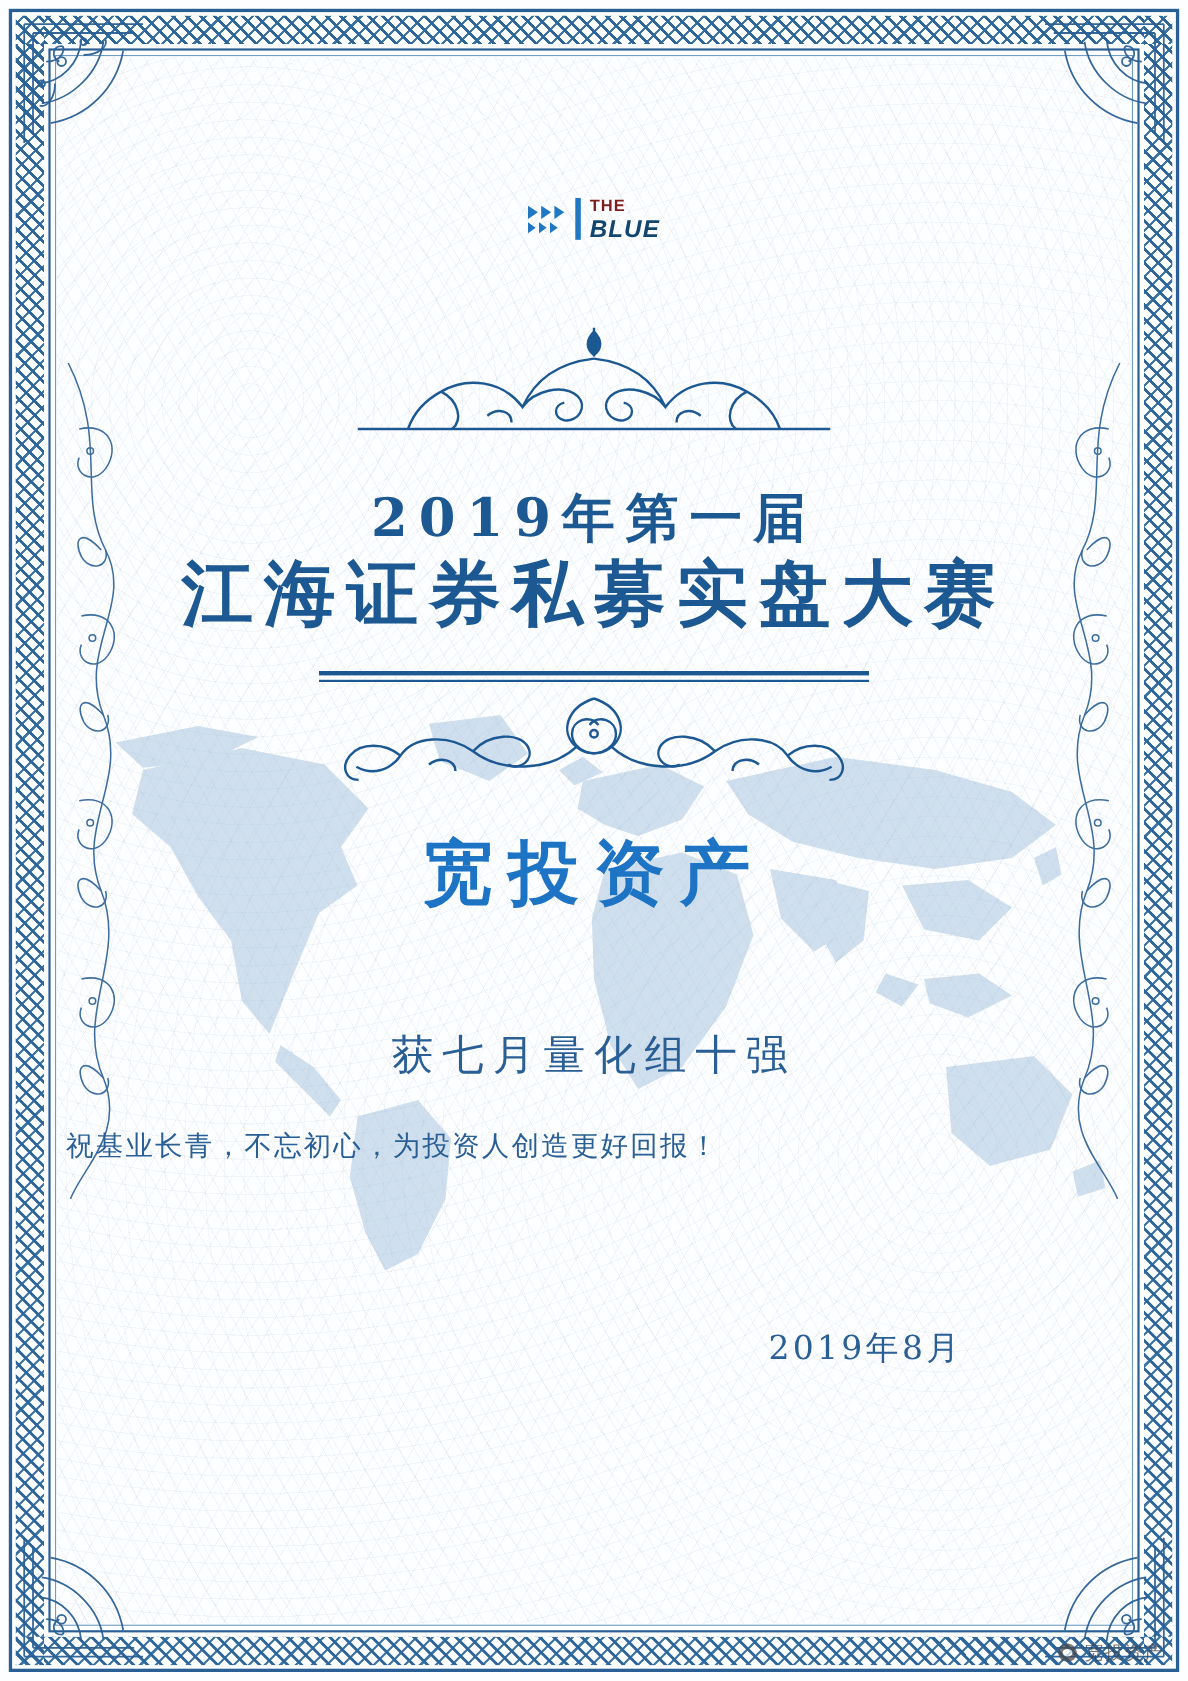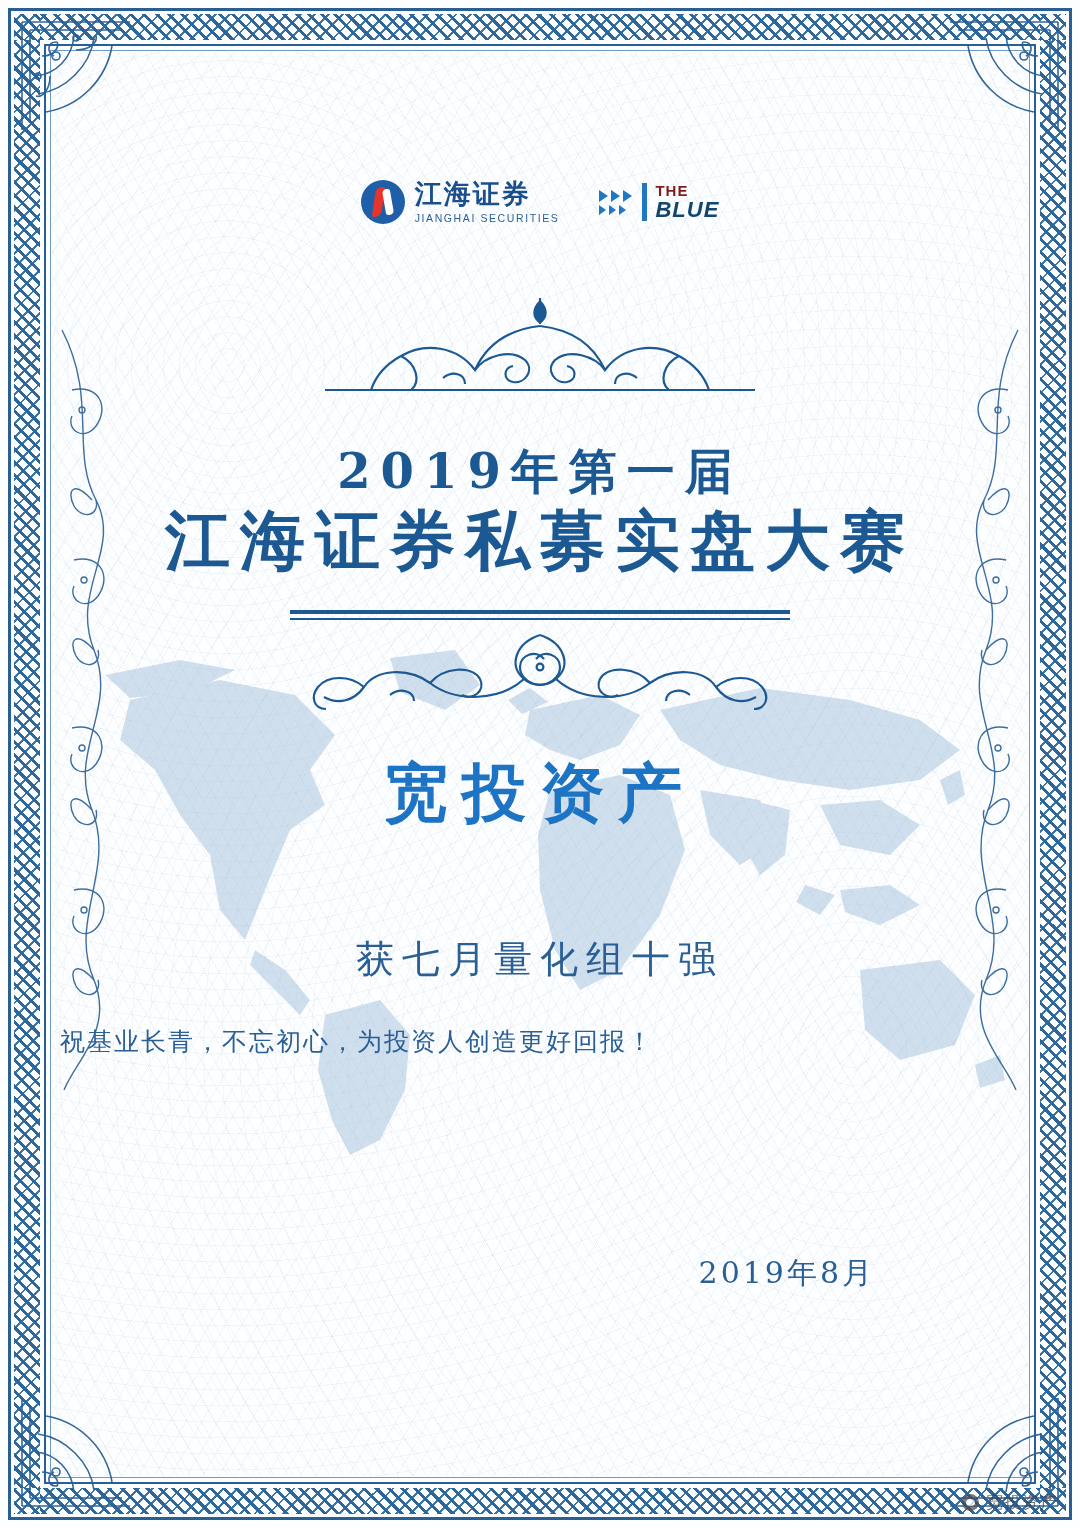--- a/index.html
+++ b/index.html
@@ -292,21 +292,20 @@
   }
 
   .date {
     position: absolute;
     right: 145px;
     top: 1145px;
     font-family: "DejaVu Serif", serif;
     font-size: 30px;
     color: #2a5f95;
     letter-spacing: 3px;
-    margin-top: 48px;
   }
 
   
   .wechat-watermark {
     position: absolute;
     right: 22px;
     bottom: 14px;
     display: flex;
     align-items: center;
     gap: 7px;
@@ -472,27 +471,20 @@
         <circle cx="32" cy="250" r="3"></circle>
         <circle cx="30" cy="418" r="3"></circle>
         <circle cx="32" cy="580" r="3"></circle>
       </g>
     </svg>
   </div>
 
   <div class="content">
 
     <div class="logos">
-      <div class="logo-jh">
-        <div class="logo-mark"></div>
-        <div class="logo-jh-text">
-          <span class="logo-jh-cn">江海证券</span>
-          <span class="logo-jh-en">JIANGHAI SECURITIES</span>
-        </div>
-      </div>
 
       <div class="logo-blue">
         <div class="chev-stack">
           <div class="chev-row">
             <span class="chev"></span>
               <span class="chev"></span>
               <span class="chev"></span>
           </div>
           <div class="chev-row">
             <span class="chev sm"></span>

